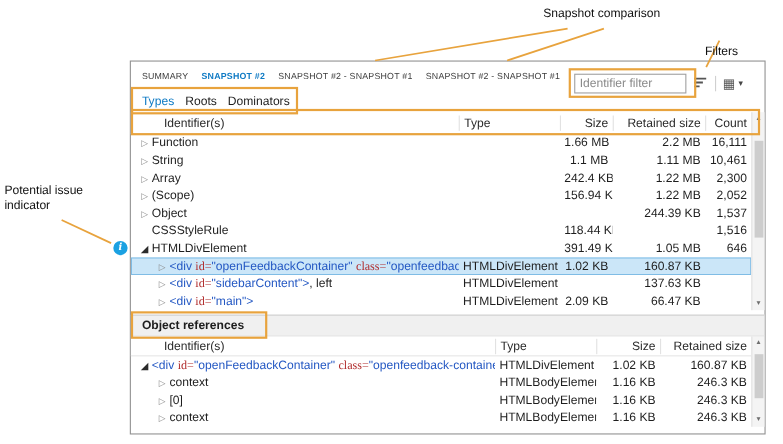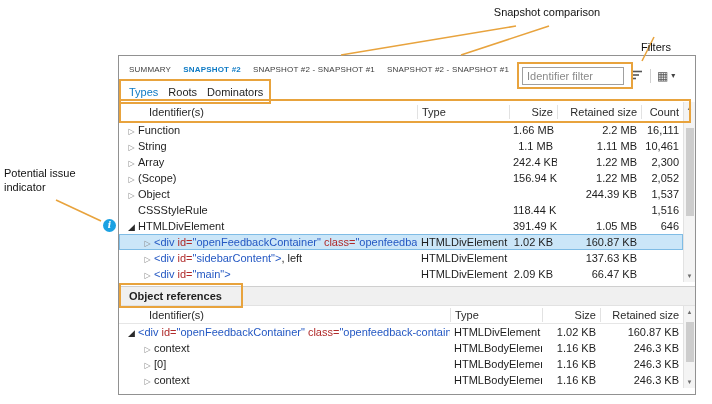--- a/index.html
+++ b/index.html
@@ -53,21 +53,21 @@
   .rows{position:absolute;left:0;width:564px;}
   #main-rows{top:66px;height:160px;}
   #ref-rows{top:268px;height:64px;}
   .trow{display:flex;height:16px;line-height:16px;font-size:11px;position:relative;}
   .trow.selected{background:var(--selection,#CBE6F8);box-shadow:inset 0 0 0 1px #7fbce5;}
   .cell{flex-shrink:0;overflow:hidden;white-space:nowrap;padding:0 4px;}
   .exp{display:inline-block;width:13px;font-size:8px;color:#8a8a8a;text-align:center;}
   .exp.expanded{color:#2b2b2b;font-size:9px;}
   .seg-plain{color:#1e1e1e;}
   .seg-tag{color:var(--code-tag,#2458C3);}
-  .seg-attr{color:var(--code-attr,#B02B2B);}
+  .seg-attr{color:var(--code-attr,#B02B2B);font-family:Liberation Serif, serif;}
   .seg-val{color:var(--code-tag,#2458C3);}
   .info-badge{position:absolute;left:-16px;top:1px;width:13px;height:13px;border-radius:50%;
       background:var(--info-badge,#1BA1E2);color:#fff;font-size:9px;font-style:italic;
       font-weight:bold;text-align:center;line-height:13px;
       font-family:"DejaVu Serif",serif;z-index:7;}
 
   #refbar{position:absolute;left:0;top:230px;width:576px;height:20px;background:#f0f0f0;
       border-top:1px solid #cfcfcf;border-bottom:1px solid #e2e2e2;font-size:11px;
       font-weight:bold;line-height:18px;padding-left:10px;}
 

